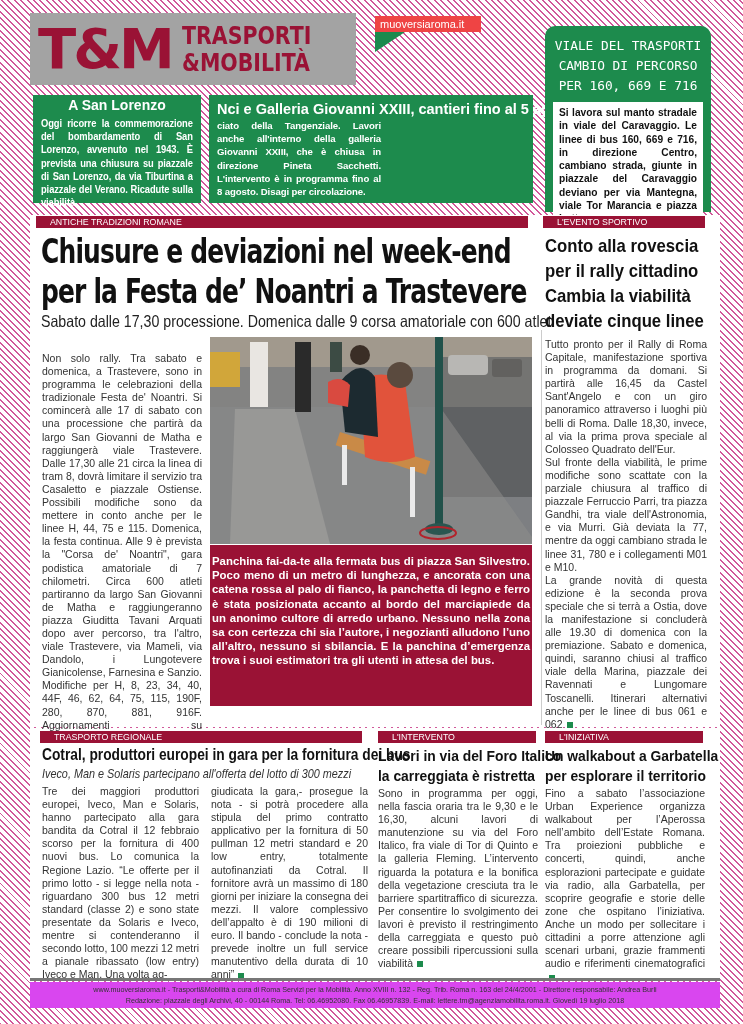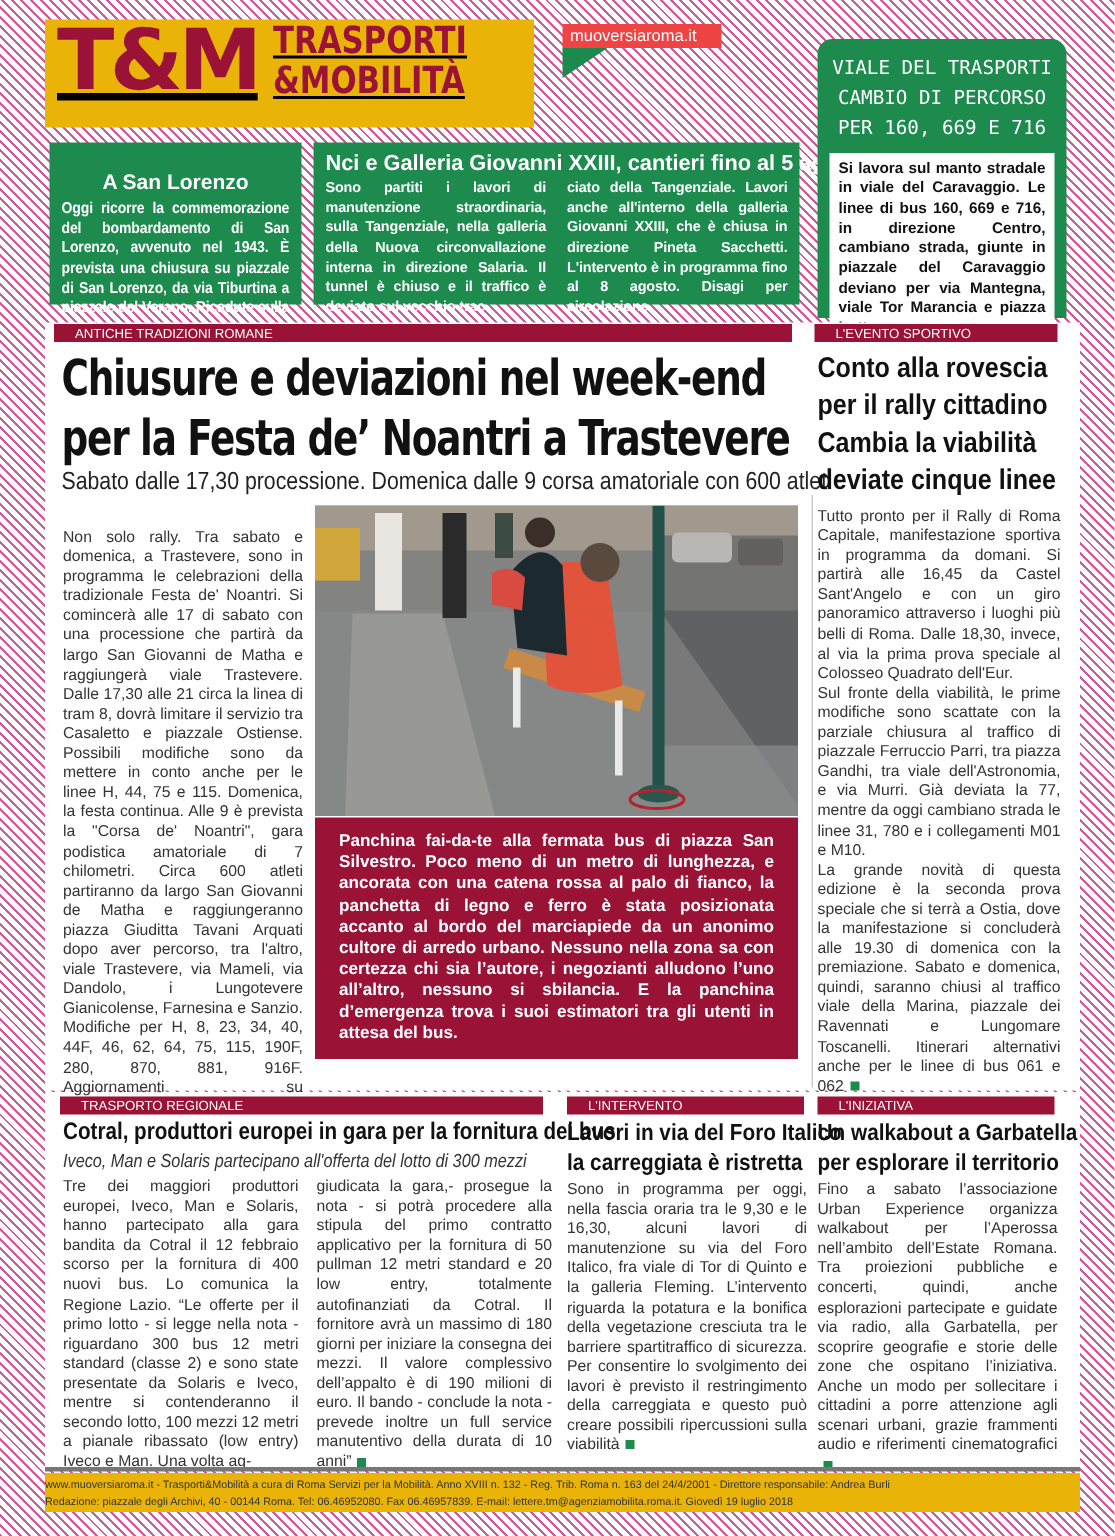--- a/index.html
+++ b/index.html
@@ -6,74 +6,74 @@
   html, body { width: 743px; height: 1024px; overflow: hidden; }
   body {
     position: relative;
     font-family: "Liberation Sans", sans-serif;
     background-color: #fff;
     background-image: repeating-linear-gradient(45deg, #d1589a 0 1.4px, #ffffff 1.4px 4.5px);
   }
   .abs { position: absolute; }
 
   
-  .masthead { left: 30px; top: 13px; width: 326px; height: 72px; background: #eab308; display: flex; align-items: flex-start; padding-left: 8px; text-decoration: underline; }
+  .masthead { left: 30px; top: 13px; width: 326px; height: 72px; background: #a3a3a3; display: flex; align-items: center; padding-left: 8px; }
   .logo-tm { font-family: "DejaVu Sans", sans-serif; font-weight: 900; font-size: 56px; color: #9a1235; letter-spacing: -3px; line-height: 1; position: relative; }
   .logo-text { margin-left: 10px; font-family: "DejaVu Sans", sans-serif; font-weight: bold; color: #9a1235; font-size: 25px; line-height: 27px; letter-spacing: 0; transform: scaleX(.82); transform-origin: left; }
 
   .site-tag { left: 375px; top: 16px; width: 106px; height: 16px; background: #ef4444; color: #fff; font-size: 11px; padding-left: 5px; line-height: 16px; }
   .site-tag-fold { left: 375px; top: 32px; width: 0; height: 0; border-top: 20px solid #1c8a4e; border-right: 30px solid transparent; }
 
   
   .gbox { background: #1d8b4d; color: #fff; }
   .gbox .ttl { font-weight: bold; text-align: center; font-size: 14px; }
   .gbox .txt { font-weight: bold; font-size: 10.4px; line-height: 13.2px; text-align: justify; letter-spacing: -.1px; transform: scaleX(.9); transform-origin: left top; width: 111%; }
 
-  .box1 { left: 33px; top: 95px; width: 168px; height: 108px; padding: 18px 8px; }
+  .box1 { left: 33px; top: 95px; width: 168px; height: 108px; padding: 2px 8px; }
   .box2 { left: 209px; top: 95px; width: 324px; height: 108px; padding: 6px 8px; }
   .box2 .cols { display: flex; gap: 14px; margin-top: 2px; }
   .box2 .cols .txt { width: 164px; transform: none; font-size: 9.6px; line-height: 13.2px; }
 
   .box3 { left: 545px; top: 26px; width: 166px; height: 186px; border-radius: 10px 10px 0 0; padding: 6px 8px 8px; }
   .box3 .sign { font-family: "DejaVu Sans Mono", monospace; font-size: 12.8px; line-height: 20px; text-align: center; color: #fff; margin-top: 4px; }
   .box3 .inner { background: #fff; color: #111; font-weight: bold; font-size: 10.2px; line-height: 13.3px; padding: 4px 6px; margin-top: 6px; text-align: justify; }
 
   
   .panel { left: 30px; top: 215px; width: 690px; height: 512px; background: #fff; }
   .panel2 { left: 30px; top: 728px; width: 690px; height: 252px; background: #fff; }
   .kicker { background: #9a1235; color: #fff; font-weight: normal; font-size: 8.8px; line-height: 12px; padding-left: 14px; text-transform: uppercase; }
   .main-kicker { left: 36px; top: 216px; width: 492px; }
   .main-title { left: 41px; top: 232px; width: 500px; font-family: "DejaVu Sans Condensed", "DejaVu Sans", sans-serif; font-weight: bold; font-size: 33px; line-height: 40px; color: #111; letter-spacing: -1px; transform: scaleX(.84); transform-origin: left; white-space: nowrap; }
   .main-sub { left: 41px; top: 312px; width: 560px; font-size: 16.5px; color: #222; transform: scaleX(.86); transform-origin: left; white-space: nowrap; }
 
   .body-text { font-size: 10.5px; line-height: 13.1px; color: #333; text-align: justify; }
   .col-main { left: 42px; top: 340px; width: 160px; margin-top: 12px; }
   .photo { left: 210px; top: 337px; width: 322px; height: 207px; overflow: hidden; background: #8d8f91; }
-  .caption { left: 210px; top: 545px; width: 322px; height: 161px; background: #9a1235; color: #fff; font-weight: bold; font-size: 11.4px; line-height: 14.2px; padding: 9px 16px; text-align: justify; }
+  .caption { left: 210px; top: 545px; width: 322px; height: 161px; background: #9a1235; color: #fff; font-weight: bold; font-size: 11.4px; line-height: 14.2px; padding: 9px 2px; text-align: justify; }
 
   .side-kicker { left: 543px; top: 216px; width: 162px; }
   .side-title { left: 545px; top: 233px; width: 165px; font-weight: bold; font-size: 19px; line-height: 25px; color: #111; transform: scaleX(.88); transform-origin: left; white-space: nowrap; }
   .col-side { left: 545px; top: 338px; width: 162px; }
 
   .b-kicker1 { left: 40px; top: 731px; width: 322px; }
   .b-title1 { left: 42px; top: 746px; font-weight: bold; font-size: 16px; color: #111; white-space: nowrap; transform: scaleX(.86); transform-origin: left; }
   .b-sub1 { left: 42px; top: 767px; font-style: italic; font-size: 12.6px; color: #333; white-space: nowrap; transform: scaleX(.86); transform-origin: left; }
   .b-col1 { left: 42px; top: 785px; width: 157px; }
   .b-col2 { left: 211px; top: 785px; width: 157px; }
 
   .b-kicker2 { left: 378px; top: 731px; width: 158px; }
   .b-title2 { left: 378px; top: 746px; width: 162px; font-weight: bold; font-size: 15.4px; line-height: 20px; color: #111; white-space: nowrap; transform: scaleX(.9); transform-origin: left; }
   .b-col3 { left: 378px; top: 787px; width: 160px; }
 
   .b-kicker3 { left: 545px; top: 731px; width: 158px; }
   .b-title3 { left: 545px; top: 746px; width: 165px; font-weight: bold; font-size: 15.4px; line-height: 20px; color: #111; white-space: nowrap; transform: scaleX(.9); transform-origin: left; }
   .b-col4 { left: 545px; top: 787px; width: 160px; }
 
   .sep { left: 30px; top: 978px; width: 690px; height: 3px; background: #777; }
-  .footer { left: 30px; top: 982px; width: 690px; height: 26px; background: #eab308; font-size: 7.2px; line-height: 11px; color: #333; padding-top: 2px; }
+  .footer { left: 30px; top: 982px; width: 690px; height: 26px; background: #d946ef; font-size: 7.2px; line-height: 11px; color: #333; text-align: center; padding-top: 2px; }
 
   .end-mark { display: inline-block; width: 6px; height: 6px; background: #1d8b4d; margin-left: 4px; vertical-align: middle; }
   .vline { left: 541px; top: 330px; width: 1px; height: 395px; background: #ccc; }
 </style>
 </head>
 <body>
 
 <div class="abs masthead">
   <div class="logo-tm"><span>T&amp;M</span></div>
   <div class="logo-text">
@@ -84,21 +84,20 @@
 <div class="abs site-tag">muoversiaroma.it</div>
 <div class="abs site-tag-fold"></div>
 
 <div class="abs gbox box1">
   <div class="ttl">A San Lorenzo</div>
   <div class="txt" style="margin-top:4px">Oggi ricorre la commemorazione del bombardamento di San Lorenzo, avvenuto nel 1943. È prevista una chiusura su piazzale di San Lorenzo, da via Tiburtina a piazzale del Verano. Ricadute sulla viabilità.</div>
 </div>
 <div class="abs gbox box2">
   <div class="ttl" style="font-size:14.5px;white-space:nowrap">Nci e Galleria Giovanni XXIII, cantieri fino al 5 agosto</div>
   <div class="cols">
-    <div class="txt">Sono partiti i lavori di manutenzione straordinaria, sulla Tangenziale, nella galleria della Nuova circonvallazione interna in direzione Salaria. Il tunnel è chiuso e il traffico è deviato sul vecchio trac-</div>
     <div class="txt">ciato della Tangenziale. Lavori anche all'interno della galleria Giovanni XXIII, che è chiusa in direzione Pineta Sacchetti. L'intervento è in programma fino al 8 agosto. Disagi per circolazione.</div>
   </div>
 </div>
 <div class="abs gbox box3">
   <div class="sign">
     <div>VIALE DEL TRASPORTI</div>
     <div>CAMBIO DI PERCORSO</div>
     <div>PER 160, 669 E 716</div>
   </div>
   <div class="inner">Si lavora sul manto stradale in viale del Caravaggio. Le linee di bus 160, 669 e 716, in direzione Centro, cambiano strada, giunte in piazzale del Caravaggio deviano per via Mantegna, viale Tor Marancia e piazza Lotto.</div>

